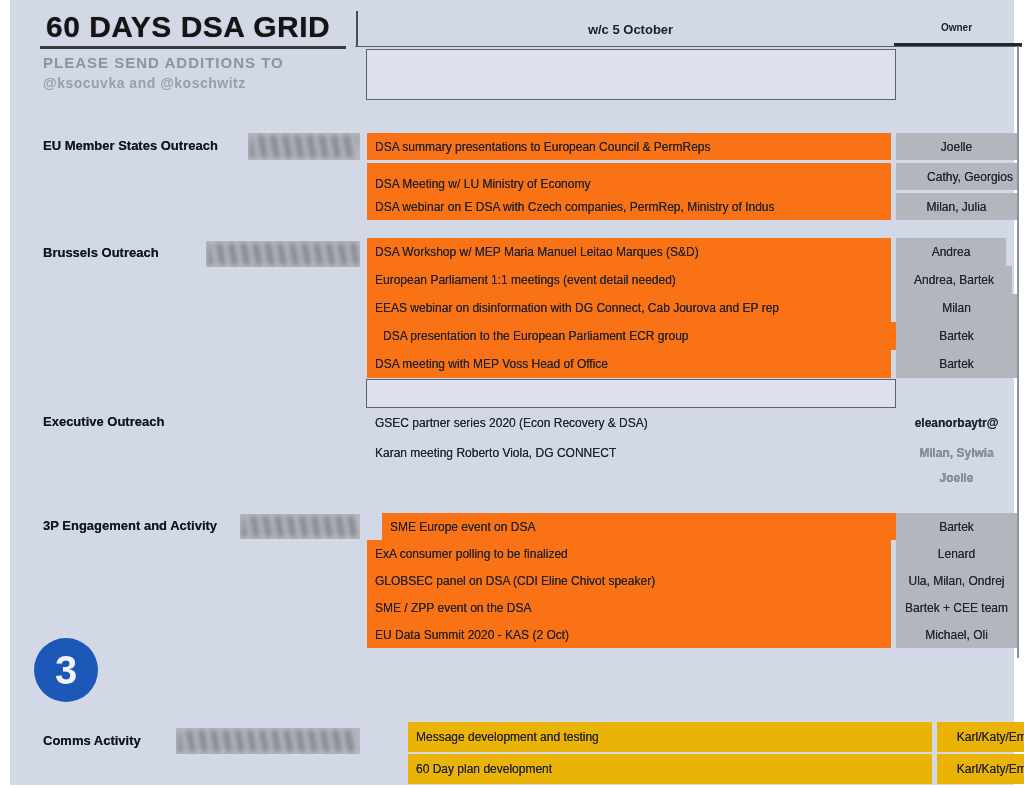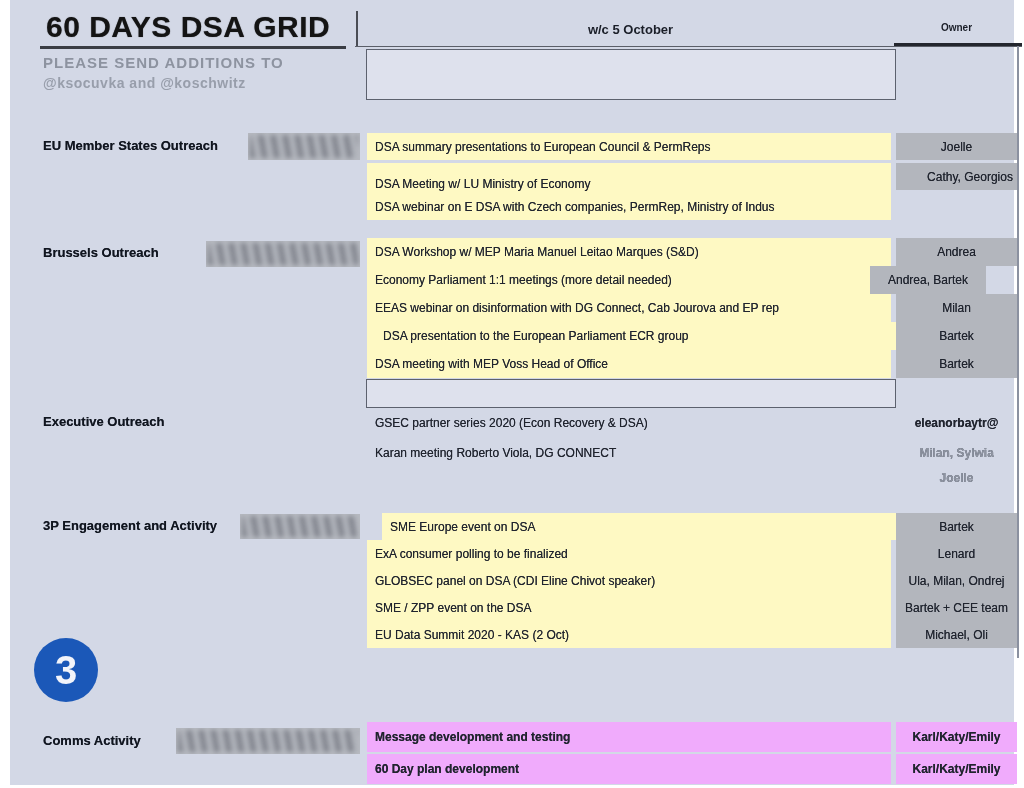--- a/index.html
+++ b/index.html
@@ -19,28 +19,28 @@
   .header-line{left:345px;top:46px;width:667px;height:1px;background:#5a5e68;}
   .header-line-thick{left:884px;top:43px;width:128px;height:3px;background:#23262e;}
   .empty-box{border:1px solid #5c616e;background:rgba(235,238,246,0.45);}
   .right-vline{left:1007px;top:46px;width:2px;height:612px;background:#8b91a0;}
   .section-label{left:33px;font-size:13px;font-weight:700;color:#10151f;
     text-shadow:0 0 0.6px rgba(10,15,30,.7);}
   .smudge{background:#b7bac1;overflow:hidden;}
   .smudge::after{content:"";position:absolute;inset:2px;
     background:repeating-linear-gradient(80deg, rgba(55,58,70,0.45) 0 5px, rgba(120,124,135,0.1) 5px 12px);
     filter:blur(2.5px);}
-  .task{background:#fef9c3;color:#20242e;font-size:12px;line-height:1;
+  .task{background:#f97316;color:#20242e;font-size:12px;line-height:1;
     display:flex;align-items:center;padding-left:8px;box-sizing:border-box;
     text-shadow:0 0 0.6px rgba(15,20,35,.75);white-space:nowrap;overflow:hidden;}
   .owner{background:#b3b6bd;color:#20242e;font-size:12px;
     display:flex;align-items:center;justify-content:center;box-sizing:border-box;
     text-shadow:0 0 0.6px rgba(15,20,35,.75);white-space:nowrap;overflow:hidden;}
   .noband{background:transparent;}
-  .dark{background:#f0abfc;font-weight:700;}
+  .dark{background:#eab308;font-weight:400;margin-left:41px;}
   .gray-ink{color:#8f95a2;font-weight:700;filter:blur(0.4px);}
   .badge{left:24px;top:638px;width:64px;height:64px;border-radius:50%;background:#1b58b8;
     display:flex;align-items:center;justify-content:center;color:#f2f4fa;font-size:40px;
     font-weight:600;}
 </style>
 </head>
 <body>
 
 <div class="page">
 
@@ -56,27 +56,28 @@
   <div class="abs right-vline"></div>
   <div class="abs empty-box" style="left:356px;top:49px;width:528px;height:49px;"></div>
 
   <div class="abs section-label" style="top:138px;">EU Member States Outreach</div>
   <div class="abs smudge" style="left:238px;top:133px;width:112px;height:27px;"></div>
   <div class="abs task" style="left:357px;top:133px;width:524px;height:27px;">DSA summary presentations to European Council &amp; PermReps</div>
   <div class="abs owner" style="left:886px;top:133px;width:121px;height:27px;">Joelle</div>
   <div class="abs task" style="left:357px;top:163px;width:524px;height:42px;">DSA Meeting w/ LU Ministry of Economy</div>
   <div class="abs owner" style="left:886px;top:163px;width:121px;height:27px;padding-left:27px;">Cathy, Georgios</div>
   <div class="abs task" style="left:357px;top:193px;width:524px;height:27px;">DSA webinar on E DSA with Czech companies, PermRep, Ministry of Indus</div>
+  <div class="abs owner" style="left:886px;top:193px;width:121px;height:27px;">Milan, Julia</div>
 
   <div class="abs section-label" style="top:245px;">Brussels Outreach</div>
   <div class="abs smudge" style="left:196px;top:241px;width:154px;height:26px;"></div>
   <div class="abs task" style="left:357px;top:238px;width:524px;height:28px;">DSA Workshop w/ MEP Maria Manuel Leitao Marques (S&amp;D)</div>
-  <div class="abs owner" style="left:886px;top:238px;width:121px;height:28px;">Andrea</div>
-  <div class="abs task" style="left:357px;top:266px;width:524px;height:28px;">Economy Parliament 1:1 meetings (more detail needed)</div>
-  <div class="abs owner" style="left:860px;top:266px;width:116px;height:28px;">Andrea, Bartek</div>
+  <div class="abs owner" style="left:886px;top:238px;width:110px;height:28px;">Andrea</div>
+  <div class="abs task" style="left:357px;top:266px;width:524px;height:28px;">European Parliament 1:1 meetings (event detail needed)</div>
+  <div class="abs owner" style="left:886px;top:266px;width:116px;height:28px;">Andrea, Bartek</div>
   <div class="abs task" style="left:357px;top:294px;width:524px;height:28px;">EEAS webinar on disinformation with DG Connect, Cab Jourova and EP rep</div>
   <div class="abs owner" style="left:886px;top:294px;width:121px;height:28px;">Milan</div>
   <div class="abs task" style="left:357px;top:322px;width:623px;height:28px;padding-left:16px;">DSA presentation to the European Parliament ECR group</div>
   <div class="abs owner" style="left:886px;top:322px;width:121px;height:28px;">Bartek</div>
   <div class="abs task" style="left:357px;top:350px;width:524px;height:28px;">DSA meeting with MEP Voss Head of Office</div>
   <div class="abs owner" style="left:886px;top:350px;width:121px;height:28px;">Bartek</div>
   <div class="abs empty-box" style="left:356px;top:379px;width:528px;height:27px;"></div>
 
   <div class="abs section-label" style="top:414px;">Executive Outreach</div>
   <div class="abs task noband" style="left:357px;top:410px;width:524px;height:26px;">GSEC partner series 2020 (Econ Recovery &amp; DSA)</div>

